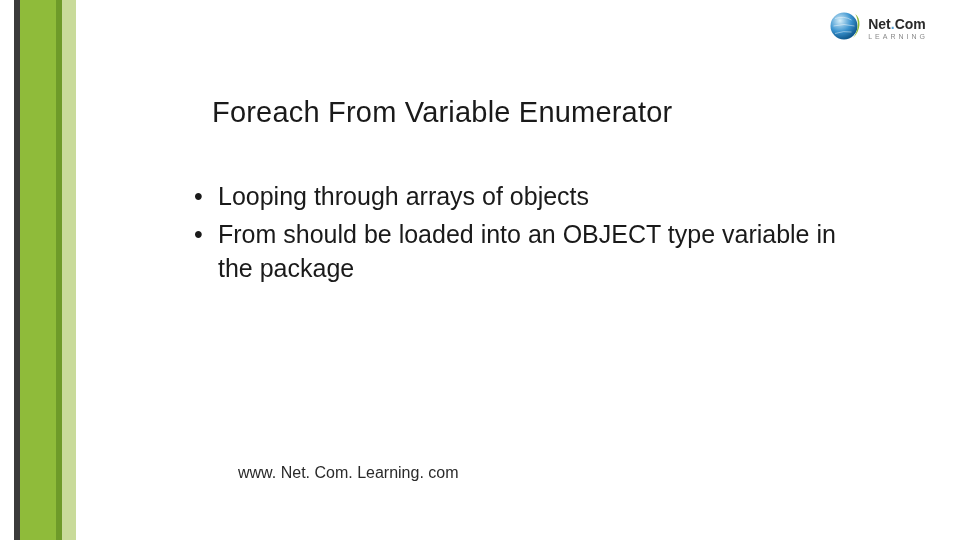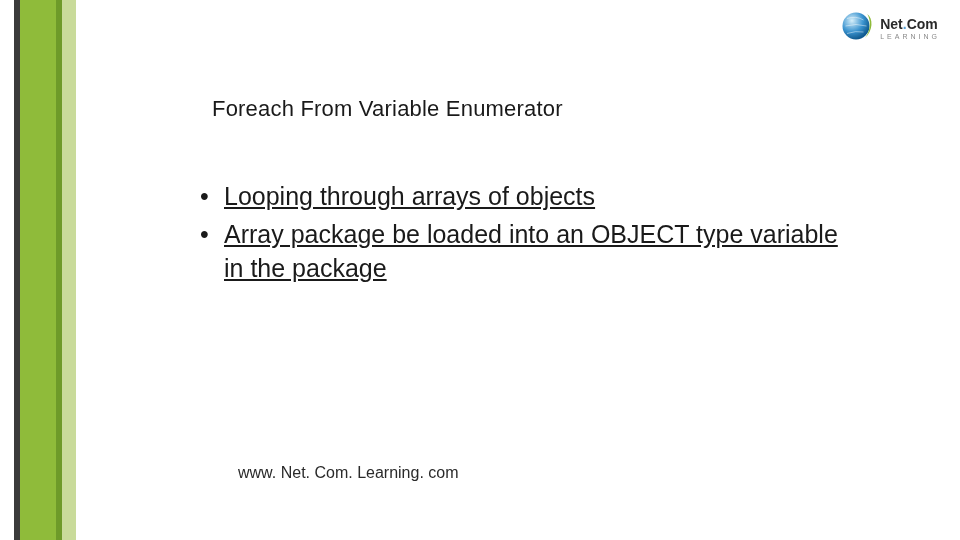--- a/index.html
+++ b/index.html
@@ -18,51 +18,50 @@
   }
   .accent .bar1 { position: absolute; left: 20px; top: 0; width: 36px; height: 540px; background: #8fbb3a; }
   .accent .bar2 { position: absolute; left: 56px; top: 0; width: 6px;  height: 540px; background: #6e9a29; }
   .accent .bar3 { position: absolute; left: 62px; top: 0; width: 14px; height: 540px; background: #c9db9a; }
   
   .accent .edge { position: absolute; left: 14px; top: 0; width: 6px; height: 540px; background: #3b3b3b; }
   
   .logo {
     position: absolute;
     top: 8px;
-    right: 20px;
+    right: 32px;
     display: flex;
     align-items: center;
     gap: 6px;
   }
   .logo svg { width: 36px; height: 36px; }
   .logo-text { display: flex; flex-direction: column; line-height: 1; }
   .logo-text .brand { font-size: 14px; font-weight: 600; color: #2a2a2a; }
   .logo-text .dot { color: #5aa3d6; }
   .logo-text .sub { font-size: 7px; letter-spacing: 3px; color: #888; margin-top: 2px; }
   
   .title {
     position: absolute;
     top: 96px;
     left: 212px;
-    font-size: 22px;
+    font-size: 29px;
     font-weight: 400;
     color: #1a1a1a;
     letter-spacing: 0.2px;
   }
   
   .bullets {
     position: absolute;
     top: 180px;
-    left: 196px;
+    left: 190px;
     right: 120px;
     list-style: none;
     font-size: 25px;
     color: #1a1a1a;
     line-height: 1.35;
-    text-decoration: underline;
   }
   .bullets li {
     position: relative;
     padding-left: 28px;
     margin-bottom: 4px;
   }
   .bullets li::before {
     content: "•";
     position: absolute;
     left: 4px;
@@ -113,18 +112,18 @@
         <span>Net</span><span class="dot">.</span><span>Com</span>
       </span>
       <span class="sub">LEARNING</span>
     </span>
   </div>
 
   <h1 class="title">Foreach From Variable Enumerator</h1>
 
   <ul class="bullets">
     <li>Looping through arrays of objects</li>
-    <li>Array package be loaded into an OBJECT type variable in the package</li>
+    <li>From should be loaded into an OBJECT type variable in the package</li>
   </ul>
 
   <div class="footer">www. Net. Com. Learning. com</div>
 
 </div>
 
 </body></html>

